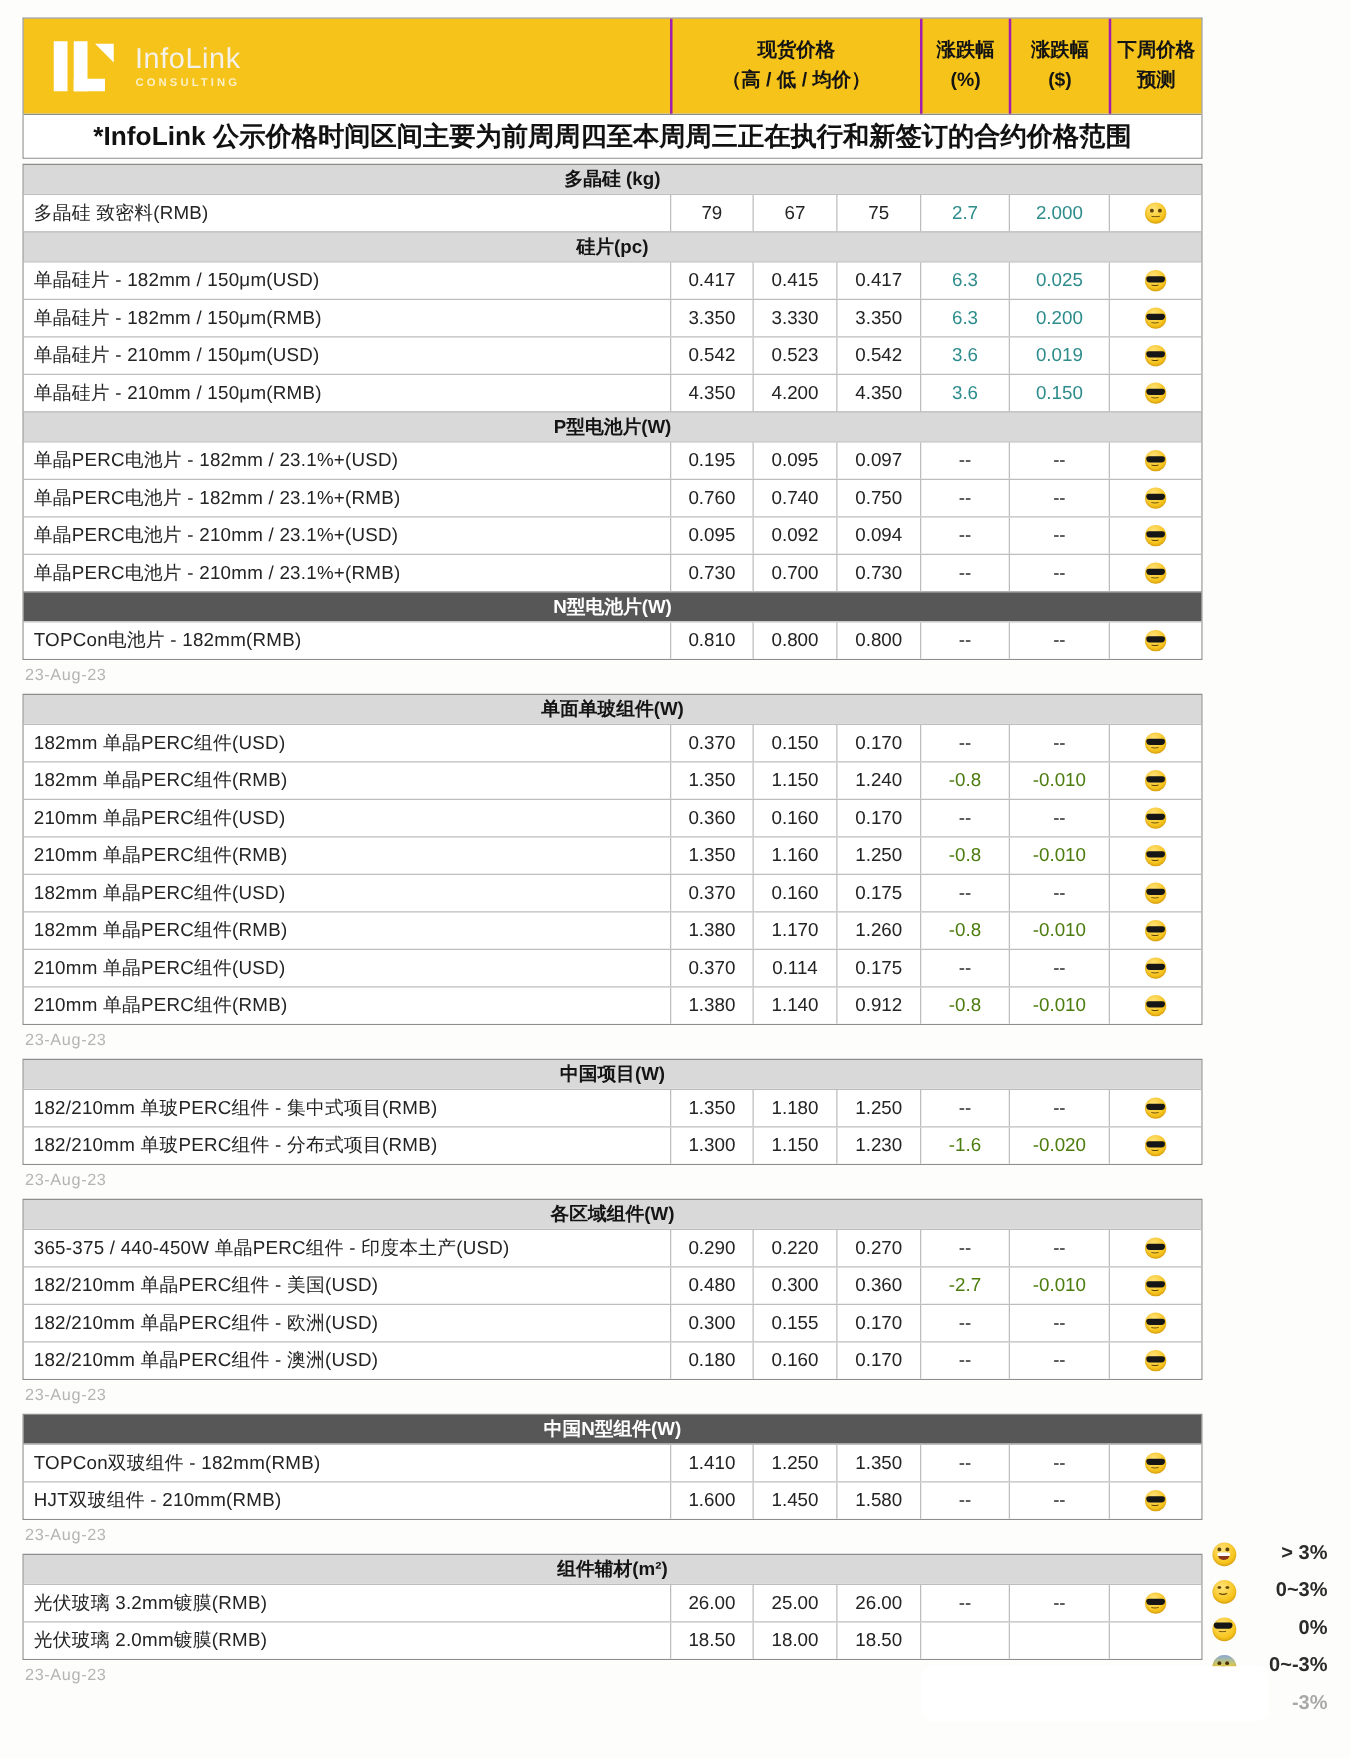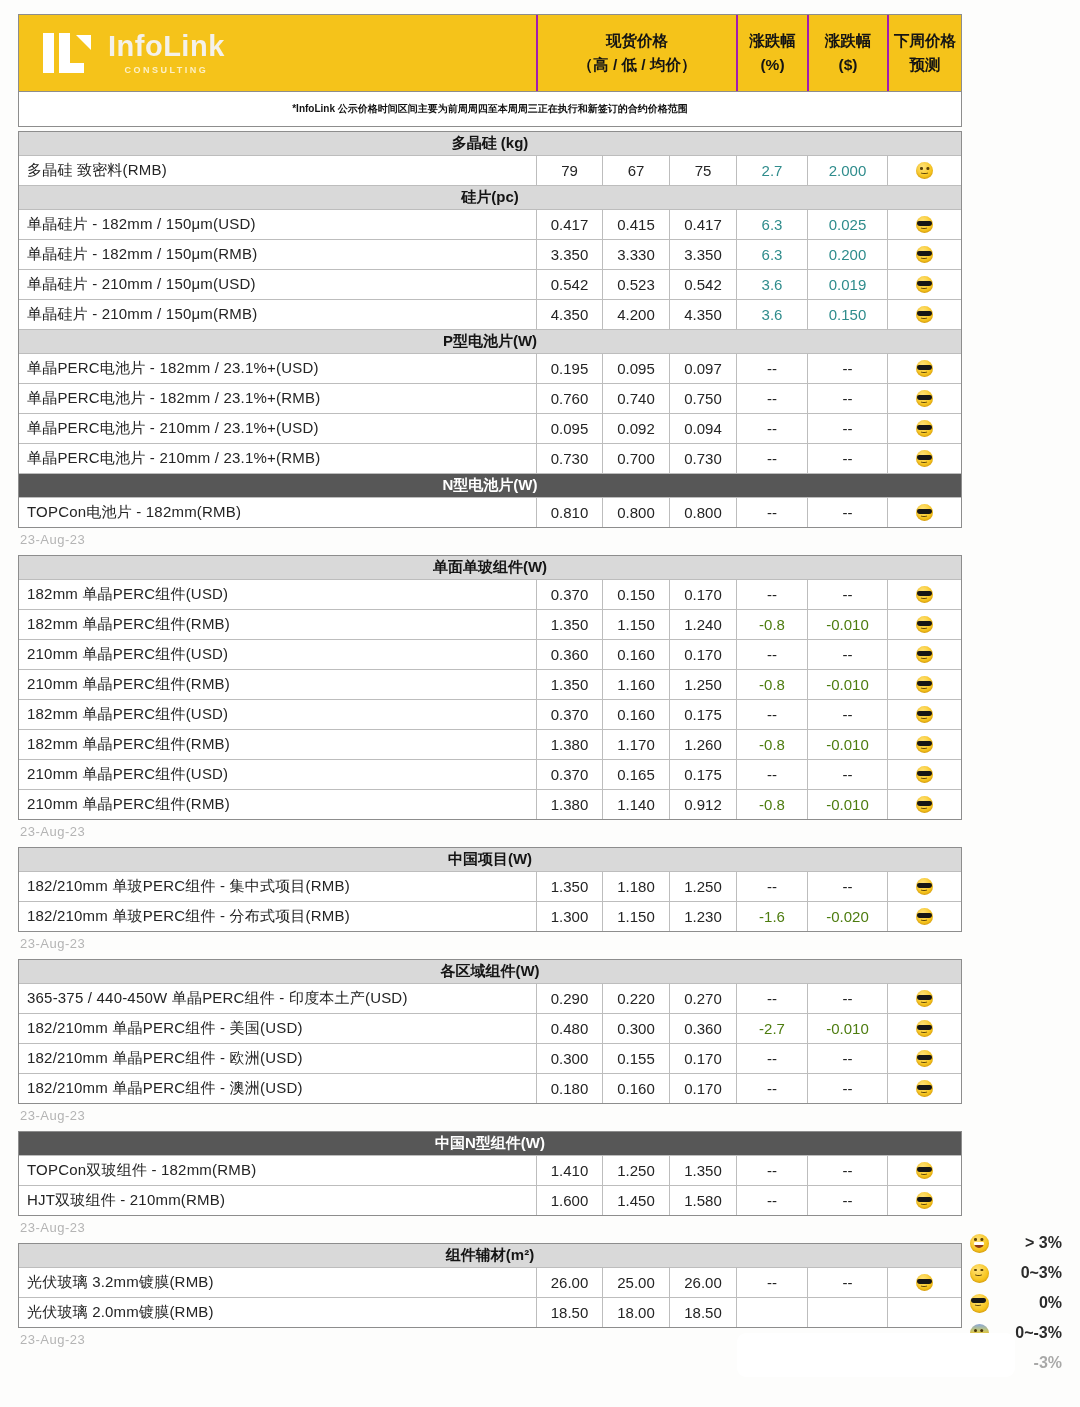--- a/index.html
+++ b/index.html
@@ -14,24 +14,24 @@
   .yh-cell{border-left:2px solid #a21caf;display:flex;flex-direction:column;align-items:center;justify-content:center;
            font-weight:bold;font-size:15.5px;line-height:1.55;color:#141414;text-align:center;}
   .yh-cell:first-child{border-left:none;}
   .logo-cell{flex-direction:row;justify-content:flex-start;padding-left:24px;gap:13px;}
   .logo-mark{position:relative;width:52px;height:42px;flex:0 0 auto;}
   .lm-i{position:absolute;left:0;top:1px;width:11px;height:40px;background:#fff;}
   .lm-l{position:absolute;left:16px;top:1px;width:11px;height:40px;background:#fff;}
   .lm-l::after{content:'';position:absolute;left:0;bottom:0;width:25px;height:10px;background:#fff;}
   .lm-fold{position:absolute;left:33px;top:3px;width:0;height:0;border-top:15px solid #fff;border-left:15px solid transparent;}
   .brand-text{display:flex;flex-direction:column;line-height:1.1;}
-  .brand-name{font-size:29px;font-weight:bold;color:#f4f1ea;letter-spacing:.5px;}
+  .brand-name{font-size:23px;font-weight:normal;color:#f4f1ea;letter-spacing:.5px;}
   .brand-sub{font-size:9px;letter-spacing:2.5px;color:rgba(255,255,255,.75);font-weight:bold;margin-top:3px;}
   .note-row{min-height:34px;display:flex;align-items:center;justify-content:center;
-            font-weight:bold;font-size:10px;border-top:1px solid #8d8d8d;background:#fff;color:#111;}
+            font-weight:bold;font-size:21px;border-top:1px solid #8d8d8d;background:#fff;color:#111;}
 
   
   #blocks{margin-top:4px;}
   .block{margin-bottom:8px;}
   .block-table{border:1px solid #8d8d8d;background:#fff;}
   .block-table > :first-child{border-top:none;}
   .section-header{height:23px;display:flex;align-items:center;justify-content:center;
                   font-weight:bold;font-size:15px;border-top:1px solid #bdbdbd;}
   .section-header.light{background:#D9D9D9;color:#141414;}
   .section-header.dark{background:#575757;color:#ffffff;}
@@ -297,21 +297,21 @@
     <div class="cell">1.260</div>
     <div class="cell chg-pct neg">-0.8</div>
     <div class="cell chg-usd neg">-0.010</div>
     <div class="cell">
       <span class="emo emo-sunglasses"></span>
     </div>
   </div>
             <div class="row">
     <div class="cell name">210mm 单晶PERC组件(USD)</div>
     <div class="cell">0.370</div>
-    <div class="cell">0.165</div>
+    <div class="cell">0.114</div>
     <div class="cell">0.175</div>
     <div class="cell chg-pct neutral">--</div>
     <div class="cell chg-usd neutral">--</div>
     <div class="cell">
       <span class="emo emo-sunglasses"></span>
     </div>
   </div>
             <div class="row">
     <div class="cell name">210mm 单晶PERC组件(RMB)</div>
     <div class="cell">1.380</div>

